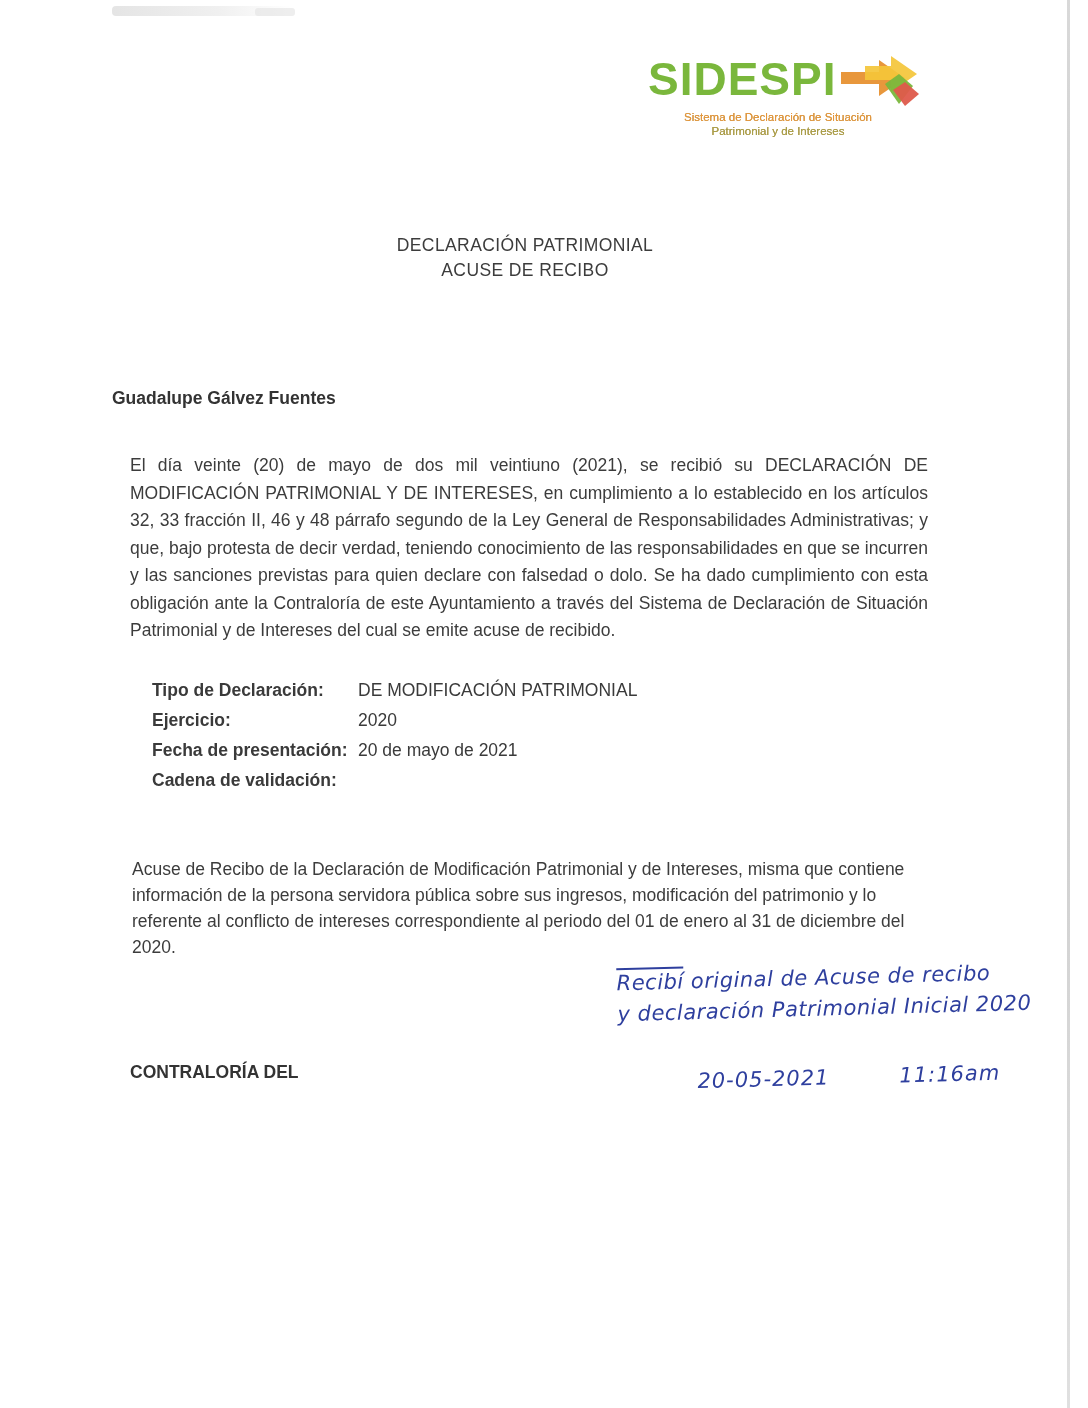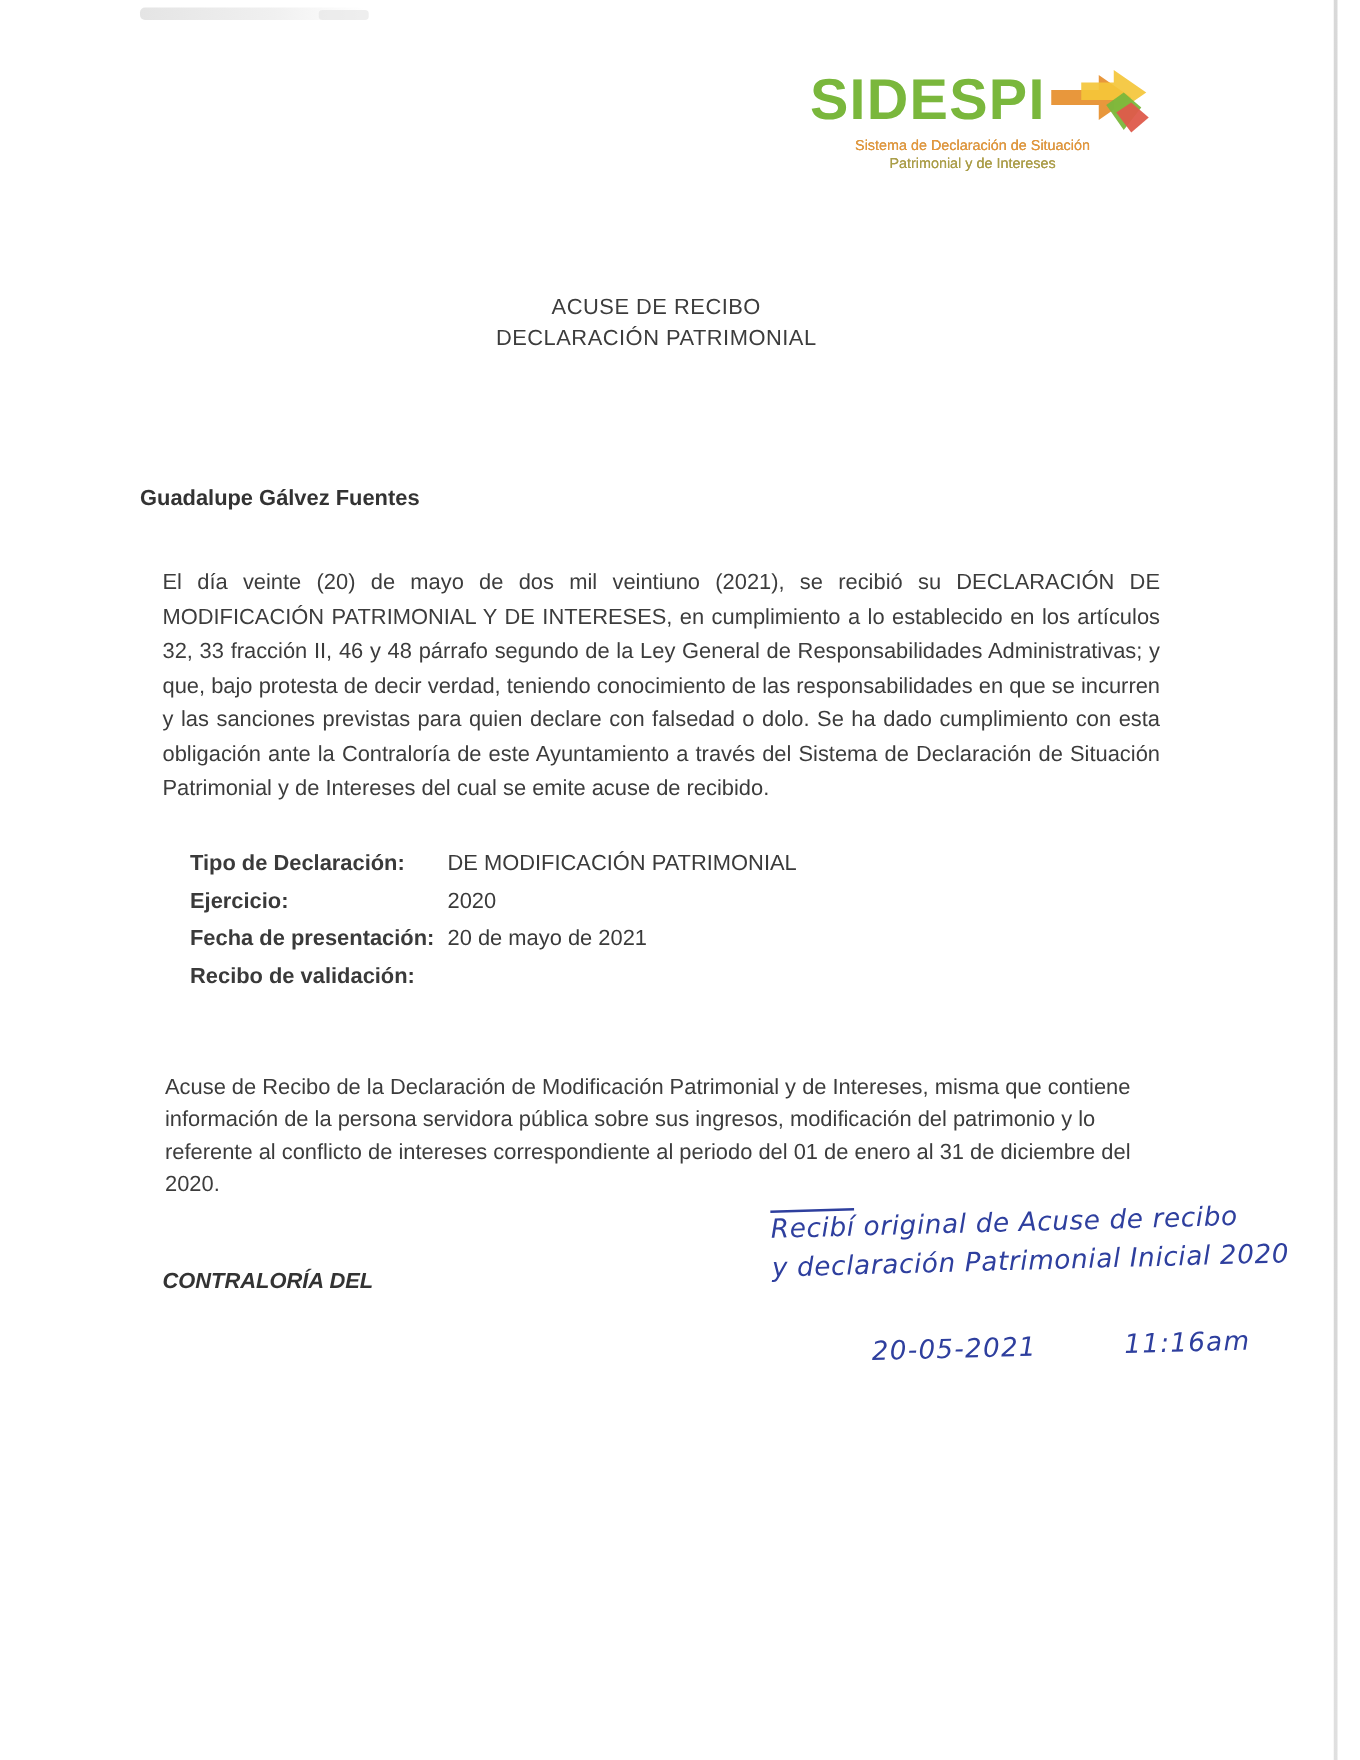--- a/index.html
+++ b/index.html
@@ -67,22 +67,22 @@
   }
   .field-label{font-weight:bold;}
   .field-value{padding-left:0px;}
   
   .closing-par{
     position:absolute;top:856px;left:132px;width:800px;
     font-size:17.5px;line-height:26px;color:#3c3c3c;
   }
   
   .signature{
-    position:absolute;top:1014px;left:130px;
-    font-size:17.5px;font-weight:bold;color:#333;font-style:italic;
+    position:absolute;top:1062px;left:130px;
+    font-size:17.5px;font-weight:bold;color:#333;
   }
   
   .handwriting{
     position:absolute;top:962px;left:618px;width:450px;
     font-family:"DejaVu Sans",sans-serif;
     font-style:italic;
     color:var(--ink,#2e3f9e);
     font-size:21px;line-height:31px;letter-spacing:.5px;
     transform:rotate(-1.6deg);
   }
@@ -117,39 +117,39 @@
         </svg>
       </span>
     </div>
     <div class="logo-tagline">
       <span class="tl1">Sistema de Declaración de Situación</span><br>
       <span class="tl2">Patrimonial y de Intereses</span>
     </div>
   </div>
 
   <div class="doc-title">
+    <div>DECLARACIÓN PATRIMONIAL</div>
     <div>ACUSE DE RECIBO</div>
-    <div>DECLARACIÓN PATRIMONIAL</div>
   </div>
 
   <div class="recipient">Guadalupe Gálvez Fuentes</div>
 
   <div class="body-par">El día veinte (20) de mayo de dos mil veintiuno (2021), se recibió su DECLARACIÓN DE MODIFICACIÓN PATRIMONIAL Y DE INTERESES, en cumplimiento a lo establecido en los artículos 32, 33 fracción II, 46 y 48 párrafo segundo de la Ley General de Responsabilidades Administrativas; y que, bajo protesta de decir verdad, teniendo conocimiento de las responsabilidades en que se incurren y las sanciones previstas para quien declare con falsedad o dolo. Se ha dado cumplimiento con esta obligación ante la Contraloría de este Ayuntamiento a través del Sistema de Declaración de Situación Patrimonial y de Intereses del cual se emite acuse de recibido.</div>
 
   <div class="fields">
     <div class="field-label">Tipo de Declaración:</div>
     <div class="field-value">DE MODIFICACIÓN PATRIMONIAL</div>
 
     <div class="field-label">Ejercicio:</div>
     <div class="field-value">2020</div>
 
     <div class="field-label">Fecha de presentación:</div>
     <div class="field-value">20 de mayo de 2021</div>
 
-    <div class="field-label">Recibo de validación:</div>
+    <div class="field-label">Cadena de validación:</div>
     <div class="field-value"></div>
   </div>
 
   <div class="closing-par">Acuse de Recibo de la Declaración de Modificación Patrimonial y de Intereses, misma que contiene información de la persona servidora pública sobre sus ingresos, modificación del patrimonio y lo referente al conflicto de intereses correspondiente al periodo del 01 de enero al 31 de diciembre del 2020.</div>
 
   <div class="signature">CONTRALORÍA DEL</div>
 
   <div class="handwriting">
     <div>
       <span class="hw-first">Recibí</span><span> original de Acuse de recibo</span>

